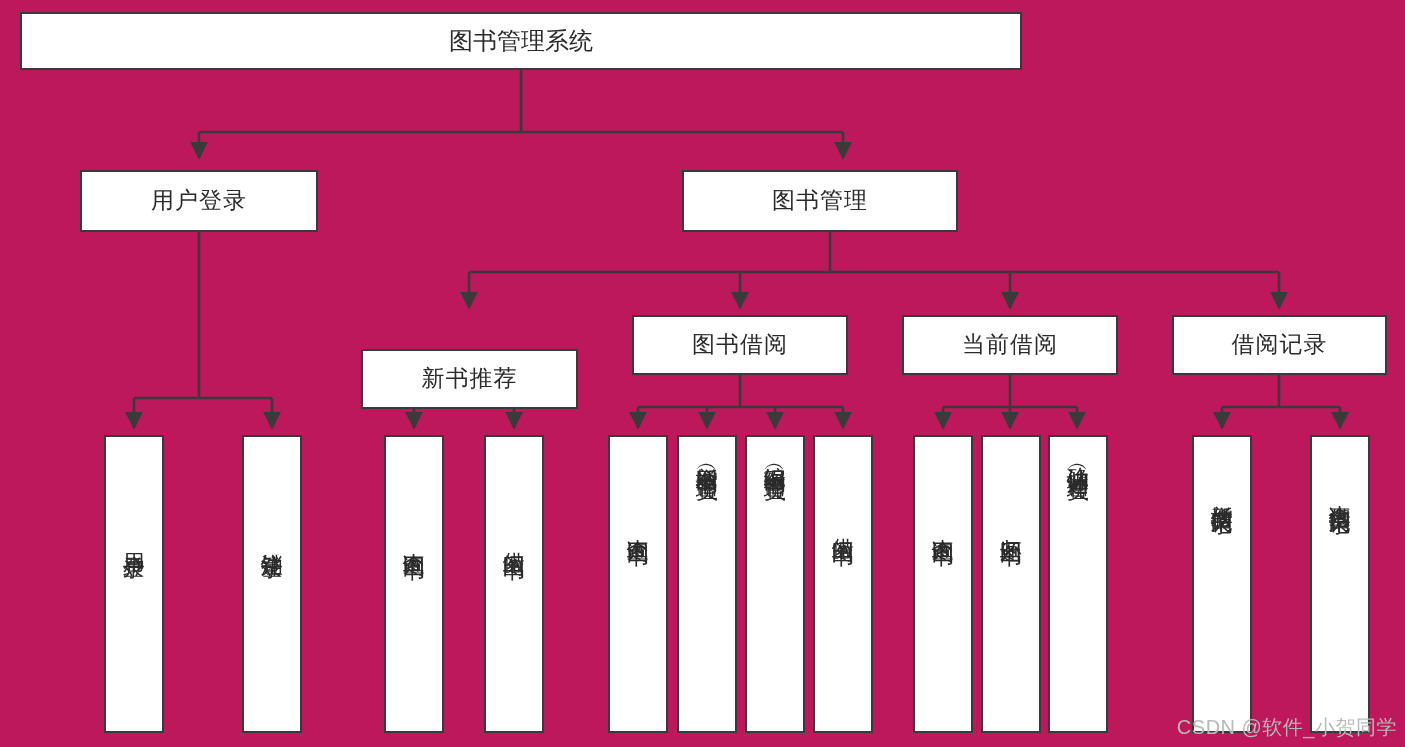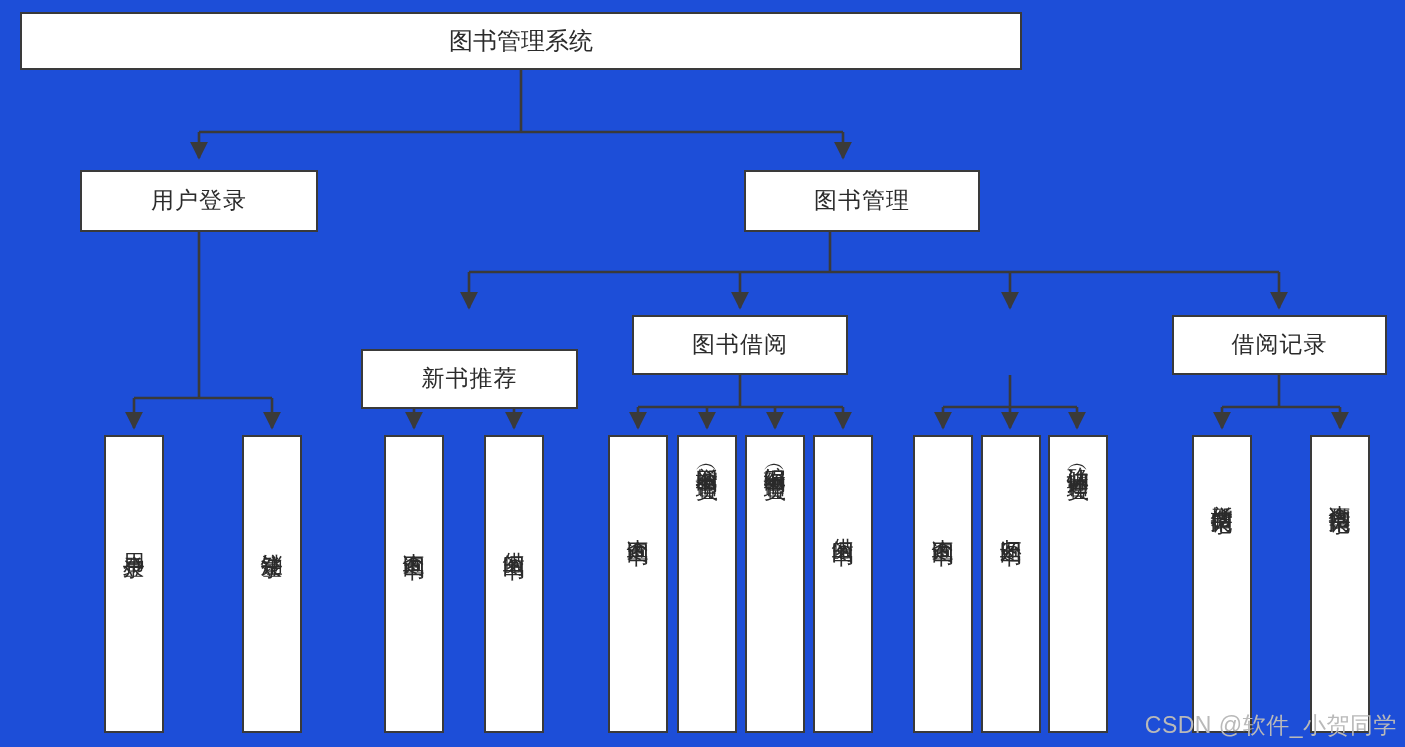--- a/index.html
+++ b/index.html
@@ -7,21 +7,21 @@
     padding: 0;
     background: #ffffff;
   }
   body {
     font-family: "Liberation Sans", "DejaVu Sans", sans-serif;
   }
   #canvas {
     position: relative;
     width: 1405px;
     height: 747px;
-    background: #1d4ed8;
+    background: #be185d;
     overflow: hidden;
   }
   svg.wires {
     position: absolute;
     left: 0;
     top: 0;
     width: 1405px;
     height: 747px;
     pointer-events: none;
   }
@@ -64,21 +64,21 @@
   .leaf-tall .vlabel {
     margin-top: 4px;
   }
   .leaf-short .vlabel {
     margin-top: 76px;
   }
   .watermark {
     position: absolute;
     right: 8px;
     bottom: 6px;
-    font-size: 23px;
+    font-size: 20px;
     color: #b9b9b9;
     letter-spacing: 0.5px;
     white-space: nowrap;
   }
 </style>
 </head>
 <body>
 
 <div id="canvas">
 
@@ -132,30 +132,33 @@
     </g>
   </svg>
 
   <div class="node root" style="left:20px; top:12px; width:1002px; height:58px;">
     <span>图书管理系统</span>
   </div>
 
   <div class="node h" style="left:80px; top:170px; width:238px; height:62px;">
     <span>用户登录</span>
   </div>
-  <div class="node h" style="left:744px; top:170px; width:236px; height:62px;font-family:Liberation Serif, serif;">
+  <div class="node h" style="left:682px; top:170px; width:276px; height:62px;font-family:Liberation Serif, serif;">
     <span>图书管理</span>
   </div>
 
   <div class="node h" style="left:361px; top:315px; width:217px; height:60px;margin-top:34px;">
     <span>新书推荐</span>
   </div>
   <div class="node h" style="left:632px; top:315px; width:216px; height:60px;justify-content:center;">
     <span>图书借阅</span>
   </div>
+  <div class="node h" style="left:902px; top:315px; width:216px; height:60px;">
+    <span>当前借阅</span>
+  </div>
   <div class="node h" style="left:1172px; top:315px; width:215px; height:60px;">
     <span>借阅记录</span>
   </div>
 
   <div class="node leaf leaf-mid" style="left:104px; top:435px; width:60px; height:298px;">
     <span class="vlabel">用户登录</span>
   </div>
   <div class="node leaf leaf-mid" style="left:242px; top:435px; width:60px; height:298px;">
     <span class="vlabel">注销登录</span>
   </div>

